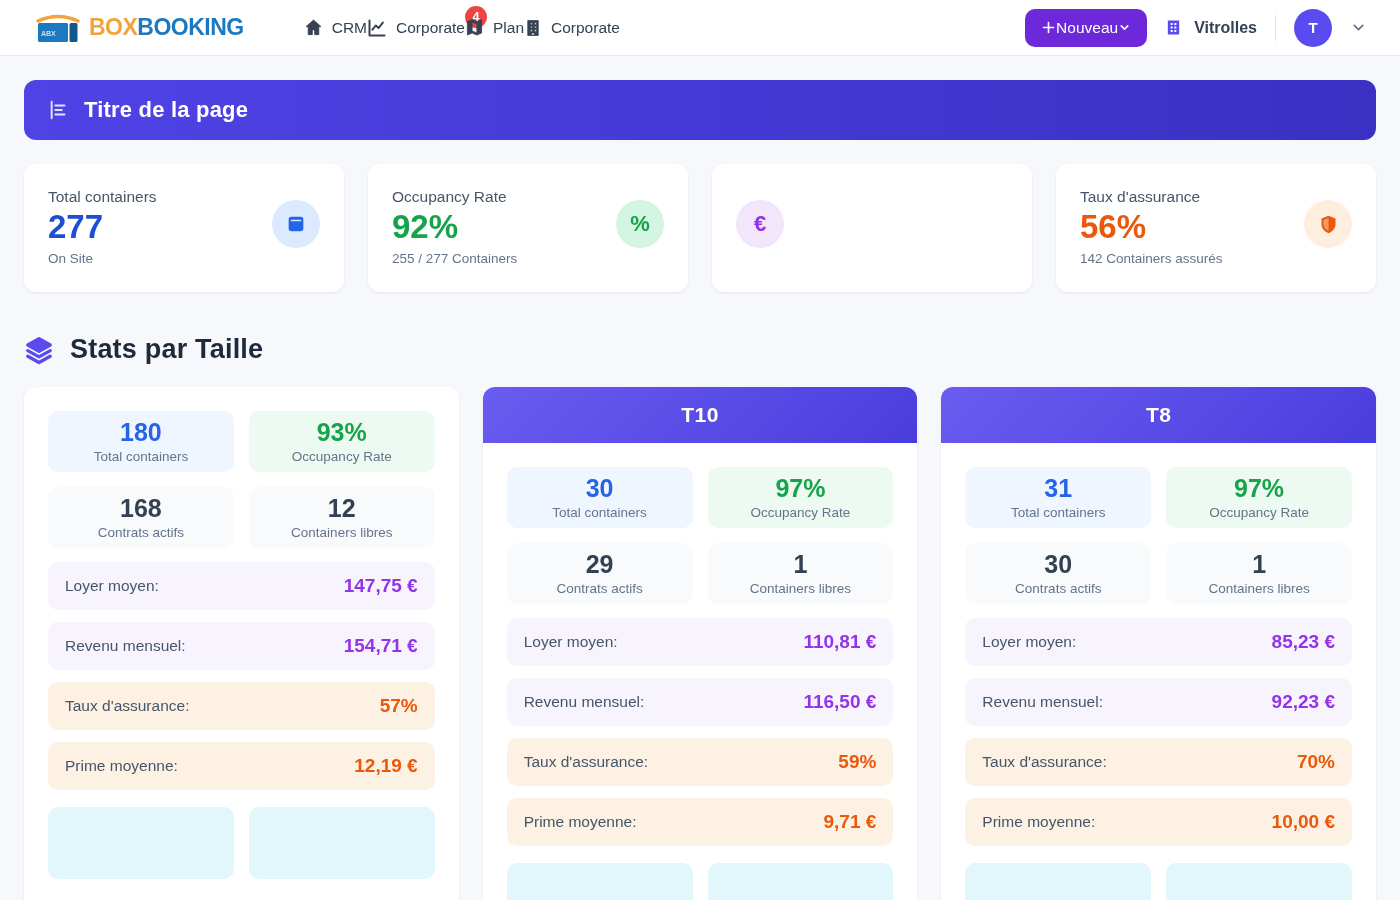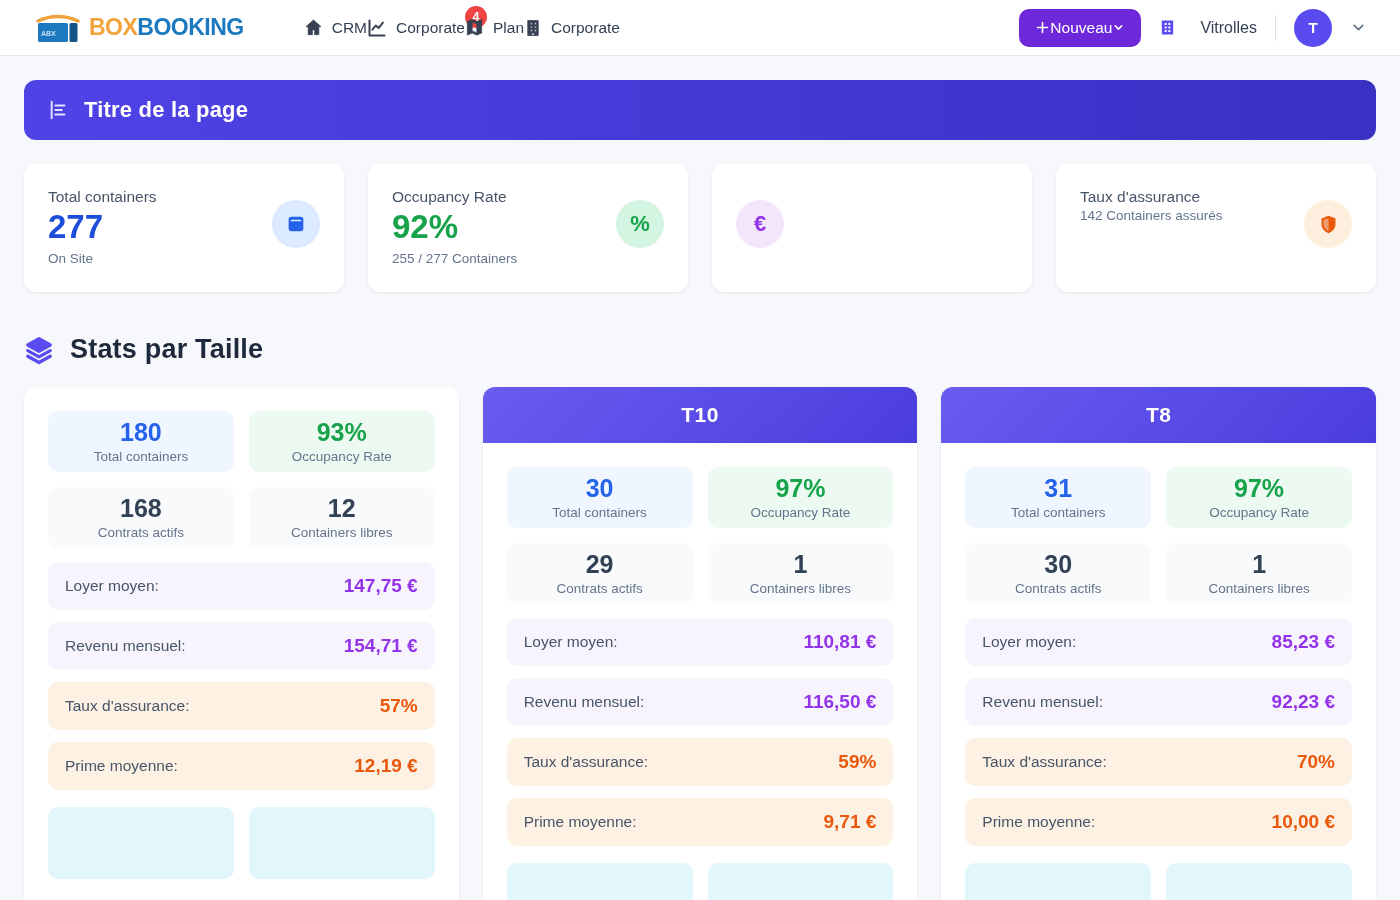--- a/index.html
+++ b/index.html
@@ -25,21 +25,21 @@
     width:22px; height:22px; border-radius:50%; font-size:12.5px; font-weight:700;
     display:flex; align-items:center; justify-content:center;
   }
   .nav-right { margin-left:auto; display:flex; align-items:center; gap:18px; }
   .btn-new {
     background:#6d28d9; color:#fff; border:none; border-radius:10px;
     height:38px; padding:0 16px; font-size:15.5px; font-weight:500;
     display:flex; align-items:center; cursor:pointer;
     font-family:inherit;
   }
-  .location { display:flex; align-items:center; gap:24px; font-size:16px; color:#334155; cursor:pointer; }
+  .location { display:flex; align-items:center; gap:12px; font-size:16px; color:#334155; cursor:pointer;font-weight:bold; }
   .v-divider { width:1px; height:26px; background:#dfe4ea; }
   .avatar {
     width:38px; height:38px; border-radius:50%; background:#5a4bf0; color:#fff;
     font-size:15px; font-weight:600; display:flex; align-items:center; justify-content:center; cursor:pointer;
   }
   
   .banner {
     margin:24px 24px 0 24px; height:60px; border-radius:12px;
     background:linear-gradient(to right,#4f43e6,#3a30c4);
     display:flex; align-items:center; gap:14px; padding:0 24px;
@@ -222,20 +222,21 @@
     <div class="kpi-icon bg-green c-green">%</div>
   </div>
 
   <div class="kpi-card">
     <div class="kpi-icon bg-purple c-purple">€</div>
   </div>
 
   <div class="kpi-card">
     <div>
       <div class="kpi-label">Taux d'assurance</div>
+      <div class="kpi-value c-orange">56%</div>
       <div class="kpi-sub">142 Containers assurés</div>
     </div>
     <div class="kpi-icon bg-orange">
       <svg width="21" height="21" viewBox="0 0 24 24">
           <path d="M12 2l8 3.2v6.3c0 5.2-3.6 8.7-8 10.5-4.4-1.8-8-5.3-8-10.5V5.2L12 2z" fill="#ea580c"></path>
           <path d="M12 4.6v14.7c-3.3-1.6-5.8-4.4-5.8-8.3V6.8L12 4.6z" fill="#fdeedd" opacity="0.45"></path>
         </svg>
     </div>
   </div>
 </div>

